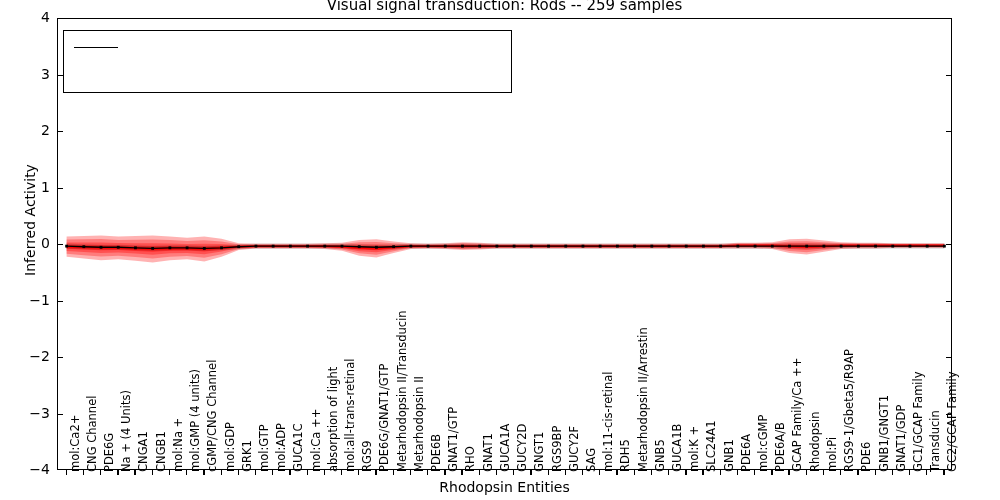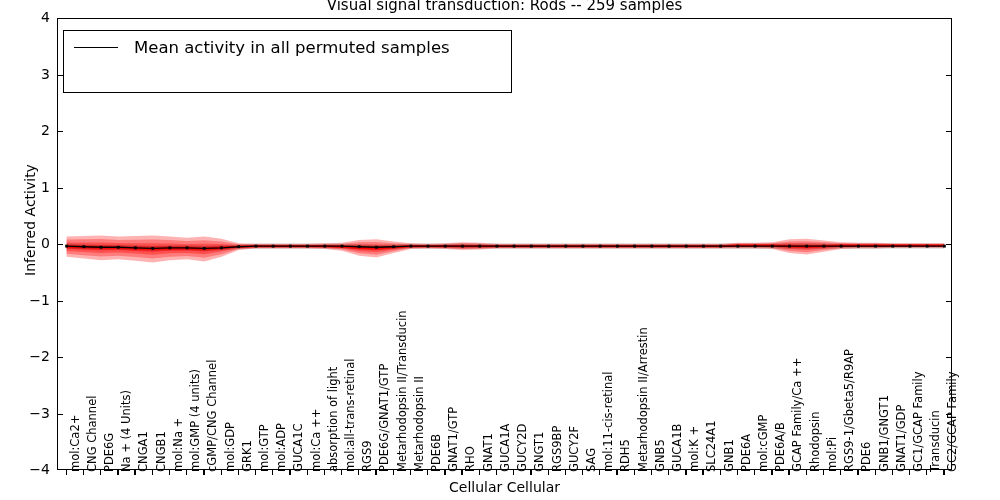--- a/index.html
+++ b/index.html
@@ -73,21 +73,21 @@
   .legend-text{font-size:16.5px;color:#000;white-space:nowrap;}
 </style>
 </head>
 <body>
 
 <div id="root">
 
   <div class="chart-title">Visual signal transduction: Rods -- 259 samples</div>
 
   <div class="ylabel">Inferred Activity</div>
-  <div class="xlabel">Cellular Cellular</div>
+  <div class="xlabel">Rhodopsin Entities</div>
 
   <div class="plot-frame">
     <div class="plot-inner">
       <svg id="band-svg" width="895" height="452" style="position:absolute;left:0;top:0;">
           <polygon points="8.60576923076923,217.525 25.817307692307693,216.95999999999998 43.02884615384615,216.395 60.24038461538461,217.525 77.45192307692308,216.95999999999998 94.66346153846153,216.395 111.875,217.525 129.08653846153845,218.655 146.29807692307693,217.525 163.5096153846154,219.785 180.72115384615384,224.305 197.93269230769232,224.87 215.14423076923077,224.87 232.35576923076923,224.87 249.56730769230768,224.87 266.77884615384613,224.305 283.99038461538464,223.74 301.2019230769231,220.91500000000002 318.41346153846155,220.35 335.625,222.60999999999999 352.83653846153845,224.305 370.0480769230769,224.87 387.25961538461536,224.305 404.47115384615387,223.175 421.6826923076923,223.74 438.8942307692308,224.87 456.1057692307692,224.87 473.3173076923077,224.87 490.52884615384613,224.87 507.74038461538464,224.87 524.9519230769231,224.87 542.1634615384615,224.87 559.375,224.87 576.5865384615385,224.87 593.7980769230769,224.87 611.0096153846154,224.87 628.2211538461538,224.87 645.4326923076923,224.87 662.6442307692307,224.87 679.8557692307693,223.74 697.0673076923077,223.74 714.2788461538462,223.175 731.4903846153846,220.35 748.7019230769231,219.785 765.9134615384615,221.48 783.125,223.175 800.3365384615385,223.74 817.5480769230769,223.74 834.7596153846154,224.305 851.9711538461538,224.305 869.1826923076923,224.305 886.3942307692307,224.305 886.3942307692307,228.825 869.1826923076923,228.825 851.9711538461538,228.825 834.7596153846154,228.825 817.5480769230769,229.39 800.3365384615385,229.39 783.125,229.955 765.9134615384615,232.78 748.7019230769231,235.605 731.4903846153846,233.90999999999997 714.2788461538462,229.955 697.0673076923077,229.39 679.8557692307693,229.39 662.6442307692307,229.39 645.4326923076923,229.39 628.2211538461538,229.39 611.0096153846154,229.39 593.7980769230769,229.39 576.5865384615385,229.39 559.375,229.39 542.1634615384615,229.39 524.9519230769231,229.39 507.74038461538464,229.39 490.52884615384613,229.39 473.3173076923077,229.39 456.1057692307692,229.39 438.8942307692308,229.39 421.6826923076923,230.52 404.47115384615387,231.08499999999998 387.25961538461536,229.955 370.0480769230769,229.39 352.83653846153845,229.955 335.625,233.90999999999997 318.41346153846155,238.42999999999998 301.2019230769231,236.735 283.99038461538464,231.64999999999998 266.77884615384613,229.955 249.56730769230768,229.39 232.35576923076923,229.39 215.14423076923077,229.39 197.93269230769232,229.39 180.72115384615384,231.08499999999998 163.5096153846154,237.865 146.29807692307693,242.385 129.08653846153845,240.125 111.875,241.25499999999997 94.66346153846153,243.515 77.45192307692308,241.82000000000002 60.24038461538461,240.125 43.02884615384615,241.25499999999997 25.817307692307693,239.56 8.60576923076923,237.865" fill="#ff0000" fill-opacity="0.3" stroke="none"></polygon>
           <polygon points="8.60576923076923,220.576 25.817307692307693,220.35 43.02884615384615,220.124 60.24038461538461,220.91500000000002 77.45192307692308,220.68900000000002 94.66346153846153,220.463 111.875,221.0845 129.08653846153845,221.87550000000002 146.29807692307693,221.254 163.5096153846154,222.497 180.72115384615384,225.322 197.93269230769232,225.548 215.14423076923077,225.548 232.35576923076923,225.548 249.56730769230768,225.548 266.77884615384613,225.1525 283.99038461538464,224.9265 301.2019230769231,223.288 318.41346153846155,223.06199999999998 335.625,224.305 352.83653846153845,225.1525 370.0480769230769,225.548 387.25961538461536,225.1525 404.47115384615387,224.3615 421.6826923076923,224.757 438.8942307692308,225.548 456.1057692307692,225.548 473.3173076923077,225.548 490.52884615384613,225.548 507.74038461538464,225.548 524.9519230769231,225.548 542.1634615384615,225.548 559.375,225.548 576.5865384615385,225.548 593.7980769230769,225.548 611.0096153846154,225.548 628.2211538461538,225.548 645.4326923076923,225.548 662.6442307692307,225.548 679.8557692307693,224.5875 697.0673076923077,224.5875 714.2788461538462,224.192 731.4903846153846,222.384 748.7019230769231,222.158 765.9134615384615,223.175 783.125,224.192 800.3365384615385,224.5875 817.5480769230769,224.5875 834.7596153846154,224.983 851.9711538461538,224.983 869.1826923076923,224.983 886.3942307692307,224.983 886.3942307692307,228.14700000000002 869.1826923076923,228.14700000000002 851.9711538461538,228.14700000000002 834.7596153846154,228.14700000000002 817.5480769230769,228.5425 800.3365384615385,228.5425 783.125,228.938 765.9134615384615,231.08499999999998 748.7019230769231,233.232 731.4903846153846,231.876 714.2788461538462,228.938 697.0673076923077,228.5425 679.8557692307693,228.5425 662.6442307692307,228.712 645.4326923076923,228.712 628.2211538461538,228.712 611.0096153846154,228.712 593.7980769230769,228.712 576.5865384615385,228.712 559.375,228.712 542.1634615384615,228.712 524.9519230769231,228.712 507.74038461538464,228.712 490.52884615384613,228.712 473.3173076923077,228.712 456.1057692307692,228.712 438.8942307692308,228.712 421.6826923076923,229.50300000000001 404.47115384615387,229.89849999999998 387.25961538461536,229.1075 370.0480769230769,228.712 352.83653846153845,229.1075 335.625,232.21500000000003 318.41346153846155,235.718 301.2019230769231,234.362 283.99038461538464,230.46349999999998 266.77884615384613,229.1075 249.56730769230768,228.712 232.35576923076923,228.712 215.14423076923077,228.712 197.93269230769232,228.712 180.72115384615384,230.068 163.5096153846154,235.153 146.29807692307693,238.656 129.08653846153845,236.90449999999998 111.875,237.69549999999998 94.66346153846153,239.44699999999997 77.45192307692308,238.09100000000004 60.24038461538461,236.735 43.02884615384615,237.52599999999998 25.817307692307693,236.17 8.60576923076923,234.814" fill="#ff0000" fill-opacity="0.3" stroke="none"></polygon>
           <polygon points="8.60576923076923,223.42360000000002 25.817307692307693,223.514 43.02884615384615,223.60440000000003 60.24038461538461,224.079 77.45192307692308,224.1694 94.66346153846153,224.25979999999998 111.875,224.4067 129.08653846153845,224.8813 146.29807692307693,224.7344 163.5096153846154,225.0282 180.72115384615384,226.27120000000002 197.93269230769232,226.18079999999998 215.14423076923077,226.18079999999998 232.35576923076923,226.18079999999998 249.56730769230768,226.18079999999998 266.77884615384613,225.9435 283.99038461538464,226.03390000000002 301.2019230769231,225.5028 318.41346153846155,225.5932 335.625,225.887 352.83653846153845,225.9435 370.0480769230769,226.18079999999998 387.25961538461536,225.9435 404.47115384615387,225.46890000000002 421.6826923076923,225.7062 438.8942307692308,226.18079999999998 456.1057692307692,226.18079999999998 473.3173076923077,226.18079999999998 490.52884615384613,226.18079999999998 507.74038461538464,226.18079999999998 524.9519230769231,226.18079999999998 542.1634615384615,226.18079999999998 559.375,226.18079999999998 576.5865384615385,226.18079999999998 593.7980769230769,226.18079999999998 611.0096153846154,226.18079999999998 628.2211538461538,226.18079999999998 645.4326923076923,226.18079999999998 662.6442307692307,226.18079999999998 679.8557692307693,225.3785 697.0673076923077,225.3785 714.2788461538462,225.1412 731.4903846153846,224.2824 748.7019230769231,224.3728 765.9134615384615,224.757 783.125,225.1412 800.3365384615385,225.3785 817.5480769230769,225.3785 834.7596153846154,225.61579999999998 851.9711538461538,225.61579999999998 869.1826923076923,225.61579999999998 886.3942307692307,225.61579999999998 886.3942307692307,227.5142 869.1826923076923,227.5142 851.9711538461538,227.5142 834.7596153846154,227.5142 817.5480769230769,227.7515 800.3365384615385,227.7515 783.125,227.98879999999997 765.9134615384615,229.50300000000001 748.7019230769231,231.0172 731.4903846153846,229.97760000000002 714.2788461538462,227.98879999999997 697.0673076923077,227.7515 679.8557692307693,227.7515 662.6442307692307,228.07920000000001 645.4326923076923,228.07920000000001 628.2211538461538,228.07920000000001 611.0096153846154,228.07920000000001 593.7980769230769,228.07920000000001 576.5865384615385,228.07920000000001 559.375,228.07920000000001 542.1634615384615,228.07920000000001 524.9519230769231,228.07920000000001 507.74038461538464,228.07920000000001 490.52884615384613,228.07920000000001 473.3173076923077,228.07920000000001 456.1057692307692,228.07920000000001 438.8942307692308,228.07920000000001 421.6826923076923,228.55380000000002 404.47115384615387,228.79110000000003 387.25961538461536,228.31650000000002 370.0480769230769,228.07920000000001 352.83653846153845,228.31650000000002 335.625,230.63299999999998 318.41346153846155,233.1868 301.2019230769231,232.14720000000003 283.99038461538464,229.3561 266.77884615384613,228.31650000000002 249.56730769230768,228.07920000000001 232.35576923076923,228.07920000000001 215.14423076923077,228.07920000000001 197.93269230769232,228.07920000000001 180.72115384615384,229.11880000000002 163.5096153846154,232.62180000000004 146.29807692307693,235.1756 129.08653846153845,233.89870000000002 111.875,234.3733 94.66346153846153,235.65019999999998 77.45192307692308,234.6106 60.24038461538461,233.57100000000003 43.02884615384615,234.0456 25.817307692307693,233.00599999999997 8.60576923076923,231.9664" fill="#ff0000" fill-opacity="0.35" stroke="none"></polygon>
           <polygon points="8.60576923076923,225.661 25.817307692307693,226 43.02884615384615,226.339 60.24038461538461,226.565 77.45192307692308,226.904 94.66346153846153,227.24300000000002 111.875,227.017 129.08653846153845,227.24300000000002 146.29807692307693,227.469 163.5096153846154,227.017 180.72115384615384,227.017 197.93269230769232,226.67799999999997 215.14423076923077,226.67799999999997 232.35576923076923,226.67799999999997 249.56730769230768,226.67799999999997 266.77884615384613,226.565 283.99038461538464,226.904 301.2019230769231,227.24300000000002 318.41346153846155,227.58199999999997 335.625,227.12999999999997 352.83653846153845,226.565 370.0480769230769,226.67799999999997 387.25961538461536,226.565 404.47115384615387,226.339 421.6826923076923,226.452 438.8942307692308,226.67799999999997 456.1057692307692,226.67799999999997 473.3173076923077,226.67799999999997 490.52884615384613,226.67799999999997 507.74038461538464,226.67799999999997 524.9519230769231,226.67799999999997 542.1634615384615,226.67799999999997 559.375,226.67799999999997 576.5865384615385,226.67799999999997 593.7980769230769,226.67799999999997 611.0096153846154,226.67799999999997 628.2211538461538,226.67799999999997 645.4326923076923,226.67799999999997 662.6442307692307,226.67799999999997 679.8557692307693,226 697.0673076923077,226 714.2788461538462,225.887 731.4903846153846,225.774 748.7019230769231,226.113 765.9134615384615,226 783.125,225.887 800.3365384615385,226 817.5480769230769,226 834.7596153846154,226.113 851.9711538461538,226.113 869.1826923076923,226.113 886.3942307692307,226.113 886.3942307692307,227.017 869.1826923076923,227.017 851.9711538461538,227.017 834.7596153846154,227.017 817.5480769230769,227.12999999999997 800.3365384615385,227.12999999999997 783.125,227.24300000000002 765.9134615384615,228.26 748.7019230769231,229.277 731.4903846153846,228.486 714.2788461538462,227.24300000000002 697.0673076923077,227.12999999999997 679.8557692307693,227.12999999999997 662.6442307692307,227.58199999999997 645.4326923076923,227.58199999999997 628.2211538461538,227.58199999999997 611.0096153846154,227.58199999999997 593.7980769230769,227.58199999999997 576.5865384615385,227.58199999999997 559.375,227.58199999999997 542.1634615384615,227.58199999999997 524.9519230769231,227.58199999999997 507.74038461538464,227.58199999999997 490.52884615384613,227.58199999999997 473.3173076923077,227.58199999999997 456.1057692307692,227.58199999999997 438.8942307692308,227.58199999999997 421.6826923076923,227.808 404.47115384615387,227.921 387.25961538461536,227.69500000000002 370.0480769230769,227.58199999999997 352.83653846153845,227.69500000000002 335.625,229.39 318.41346153846155,231.19799999999998 301.2019230769231,230.407 283.99038461538464,228.486 266.77884615384613,227.69500000000002 249.56730769230768,227.58199999999997 232.35576923076923,227.58199999999997 215.14423076923077,227.58199999999997 197.93269230769232,227.58199999999997 180.72115384615384,228.373 163.5096153846154,230.63299999999998 146.29807692307693,232.441 129.08653846153845,231.537 111.875,231.763 94.66346153846153,232.66700000000003 77.45192307692308,231.876 60.24038461538461,231.08499999999998 43.02884615384615,231.311 25.817307692307693,230.52 8.60576923076923,229.72899999999998" fill="#ff0000" fill-opacity="0.45" stroke="none"></polygon>
           <polygon points="8.60576923076923,224.5875 25.817307692307693,225.1525 43.02884615384615,225.7175 60.24038461538461,225.7175 77.45192307692308,226.2825 94.66346153846153,226.84749999999997 111.875,226.2825 129.08653846153845,226.2825 146.29807692307693,226.84749999999997 163.5096153846154,226.2825 180.72115384615384,225.1525 197.93269230769232,224.5875 215.14423076923077,224.5875 232.35576923076923,224.5875 249.56730769230768,224.5875 266.77884615384613,224.5875 283.99038461538464,224.5875 301.2019230769231,225.1525 318.41346153846155,225.7175 335.625,225.1525 352.83653846153845,224.5875 370.0480769230769,224.5875 387.25961538461536,224.5875 404.47115384615387,224.5875 421.6826923076923,224.5875 438.8942307692308,224.5875 456.1057692307692,224.5875 473.3173076923077,224.5875 490.52884615384613,224.5875 507.74038461538464,224.5875 524.9519230769231,224.5875 542.1634615384615,224.5875 559.375,224.5875 576.5865384615385,224.5875 593.7980769230769,224.5875 611.0096153846154,224.5875 628.2211538461538,224.5875 645.4326923076923,224.5875 662.6442307692307,224.5875 679.8557692307693,224.5875 697.0673076923077,224.5875 714.2788461538462,224.5875 731.4903846153846,224.5875 748.7019230769231,224.5875 765.9134615384615,224.5875 783.125,224.5875 800.3365384615385,224.5875 817.5480769230769,224.5875 834.7596153846154,224.5875 851.9711538461538,224.5875 869.1826923076923,224.5875 886.3942307692307,224.5875 886.3942307692307,229.6725 869.1826923076923,229.6725 851.9711538461538,229.6725 834.7596153846154,229.6725 817.5480769230769,229.6725 800.3365384615385,229.6725 783.125,229.6725 765.9134615384615,229.6725 748.7019230769231,229.6725 731.4903846153846,229.6725 714.2788461538462,229.6725 697.0673076923077,229.6725 679.8557692307693,229.6725 662.6442307692307,229.6725 645.4326923076923,229.6725 628.2211538461538,229.6725 611.0096153846154,229.6725 593.7980769230769,229.6725 576.5865384615385,229.6725 559.375,229.6725 542.1634615384615,229.6725 524.9519230769231,229.6725 507.74038461538464,229.6725 490.52884615384613,229.6725 473.3173076923077,229.6725 456.1057692307692,229.6725 438.8942307692308,229.6725 421.6826923076923,229.6725 404.47115384615387,229.6725 387.25961538461536,229.6725 370.0480769230769,229.6725 352.83653846153845,229.6725 335.625,230.2375 318.41346153846155,230.8025 301.2019230769231,230.2375 283.99038461538464,229.6725 266.77884615384613,229.6725 249.56730769230768,229.6725 232.35576923076923,229.6725 215.14423076923077,229.6725 197.93269230769232,229.6725 180.72115384615384,230.2375 163.5096153846154,231.36749999999998 146.29807692307693,231.93250000000003 129.08653846153845,231.36749999999998 111.875,231.36749999999998 94.66346153846153,231.93250000000003 77.45192307692308,231.36749999999998 60.24038461538461,230.8025 43.02884615384615,230.8025 25.817307692307693,230.2375 8.60576923076923,229.6725" fill="#000000" fill-opacity="0.14" stroke="none"></polygon>
         </svg>
@@ -278,17 +278,16 @@
       <div class="xtick-label" style="left: 912.971px;">GC1/GCAP Family</div>
       <div class="xtick-mark" style="left: 926.183px;"></div>
       <div class="xtick-label" style="left: 930.183px;">Transducin</div>
       <div class="xtick-mark" style="left: 943.394px;"></div>
       <div class="xtick-label" style="left: 947.394px;">GC2/GCAP Family</div>
     </div>
 
   <div class="legend">
     <div class="legend-row r0">
       <span class="legend-swatch"></span>
-      <span class="legend-text">Mean activity in all permuted samples</span>
     </div>
   </div>
 
 </div>
 
 </body></html>

